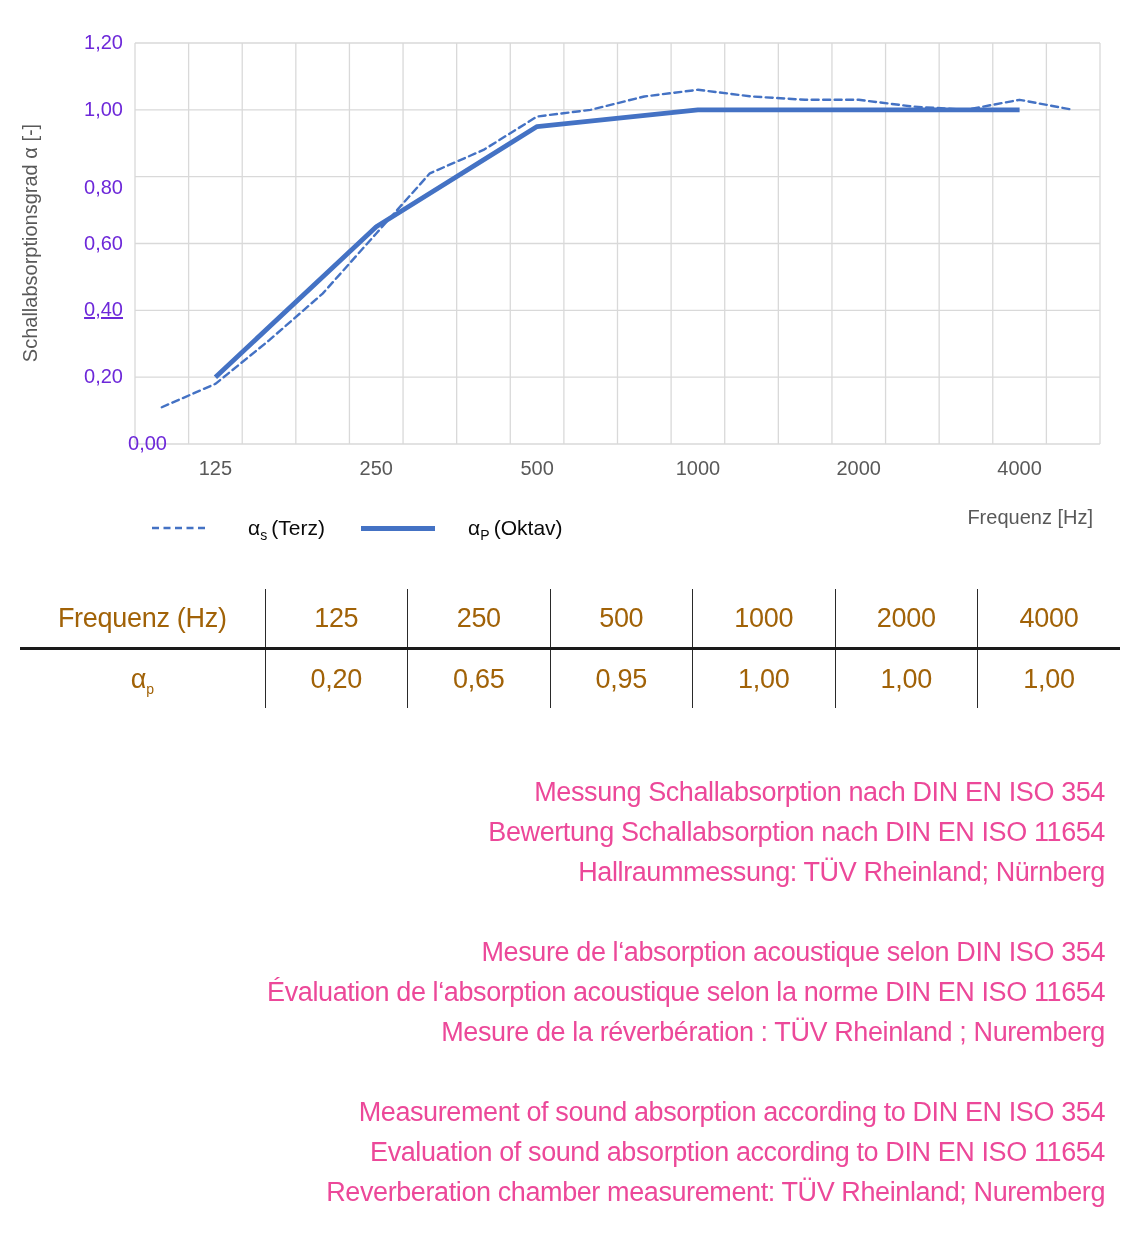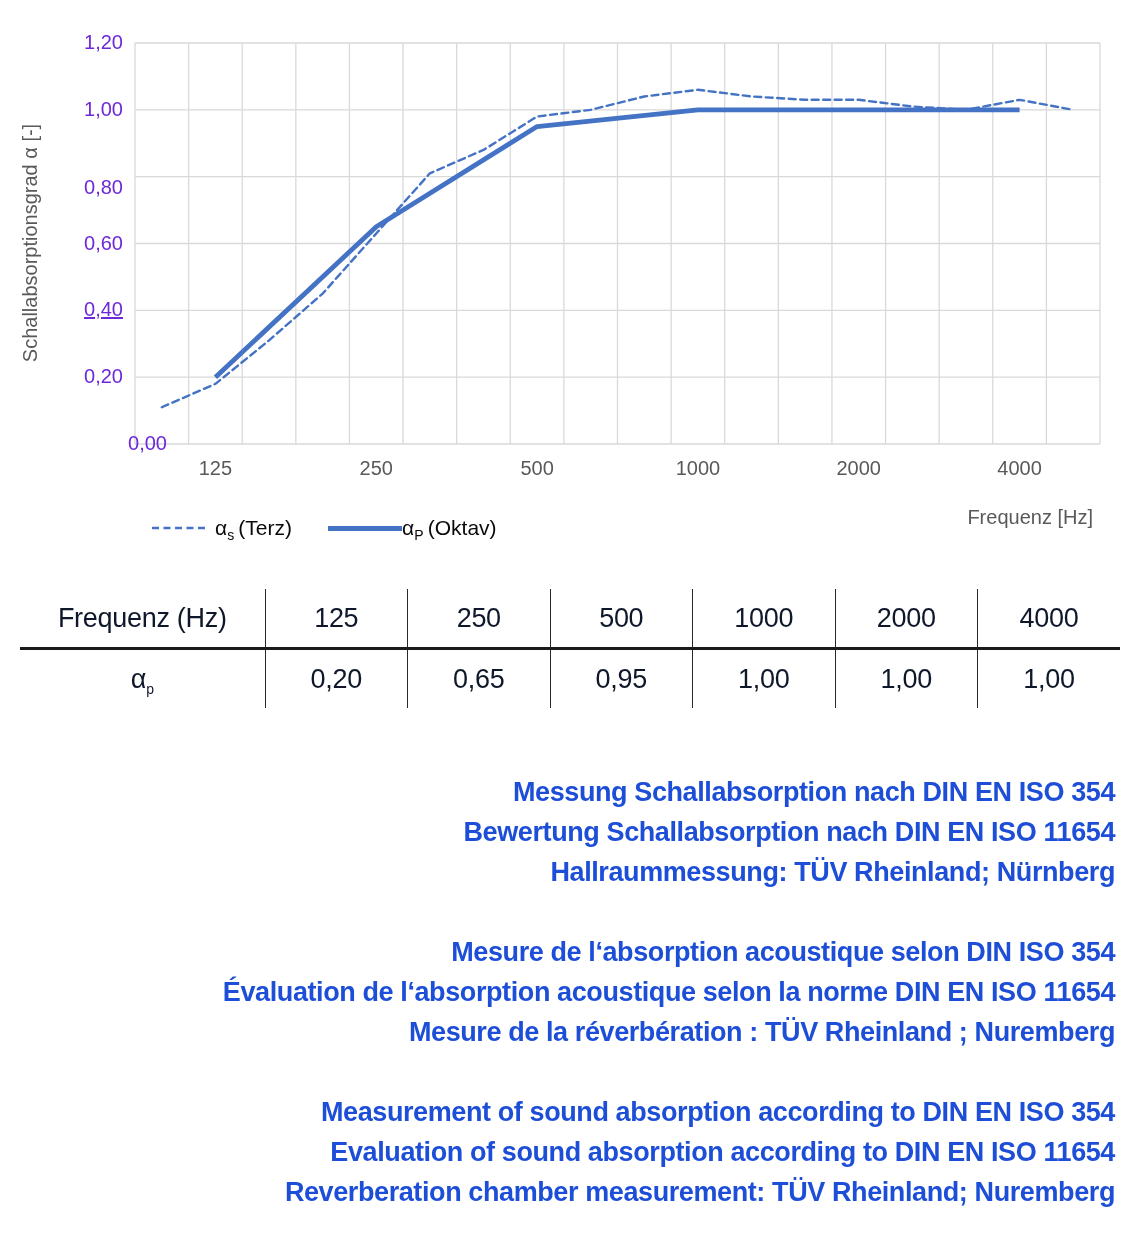--- a/index.html
+++ b/index.html
@@ -25,44 +25,44 @@
     position:absolute;right:42px;top:506px;
     font-size:20px;color:#595959;white-space:nowrap;
   }
   .legend{
     position:absolute;left:152px;top:516px;
     display:flex;align-items:center;gap:36px;
     font-size:21px;color:#0a0a0a;
   }
   .legend-item{display:flex;align-items:center;}
   .legend-item svg{display:block;}
-  .legend-label{white-space:nowrap;}
+  .legend-label{white-space:nowrap;margin-left:33px;}
   .legend-item .gap{width:9px;}
   sub.sb{font-size:14px;line-height:0;}
 
   
   table.freq{
     border-collapse:collapse;table-layout:fixed;
     width:1100px;margin:29px 15px 0 20px;
   }
   table.freq td{
     text-align:center;vertical-align:middle;
     font-size:27px;height:56px;letter-spacing:-0.3px;
-    border-left:1.5px solid #2a2a2a;color:#0f172a;
+    border-left:1.5px solid #2a2a2a;color:#a16207;
   }
   table.freq td:first-child{border-left:none;}
   table.freq tr.hdr td{border-bottom:3.5px solid #1a1a1a;}
   table.freq col.c0{width:245px;}
 
   
   .notes{margin-top:64px;}
   .note-block{
-    text-align:right;padding-right:20px;
+    text-align:right;padding-right:30px;
     font-size:27px;line-height:40px;letter-spacing:-0.4px;
-    color:#1d4ed8;margin-bottom:40px;font-weight:bold;
+    color:#ec4899;margin-bottom:40px;
   }
 </style>
 </head>
 <body>
 
 <div class="chart-wrap">
   <svg id="plot-svg" width="1135" height="560">
       <line x1="135" y1="43" x2="135" y2="444" stroke="#d9d9d9" stroke-width="1.3"></line>
       <line x1="188.61111111111111" y1="43" x2="188.61111111111111" y2="444" stroke="#d9d9d9" stroke-width="1.3"></line>
       <line x1="242.22222222222223" y1="43" x2="242.22222222222223" y2="444" stroke="#d9d9d9" stroke-width="1.3"></line>

